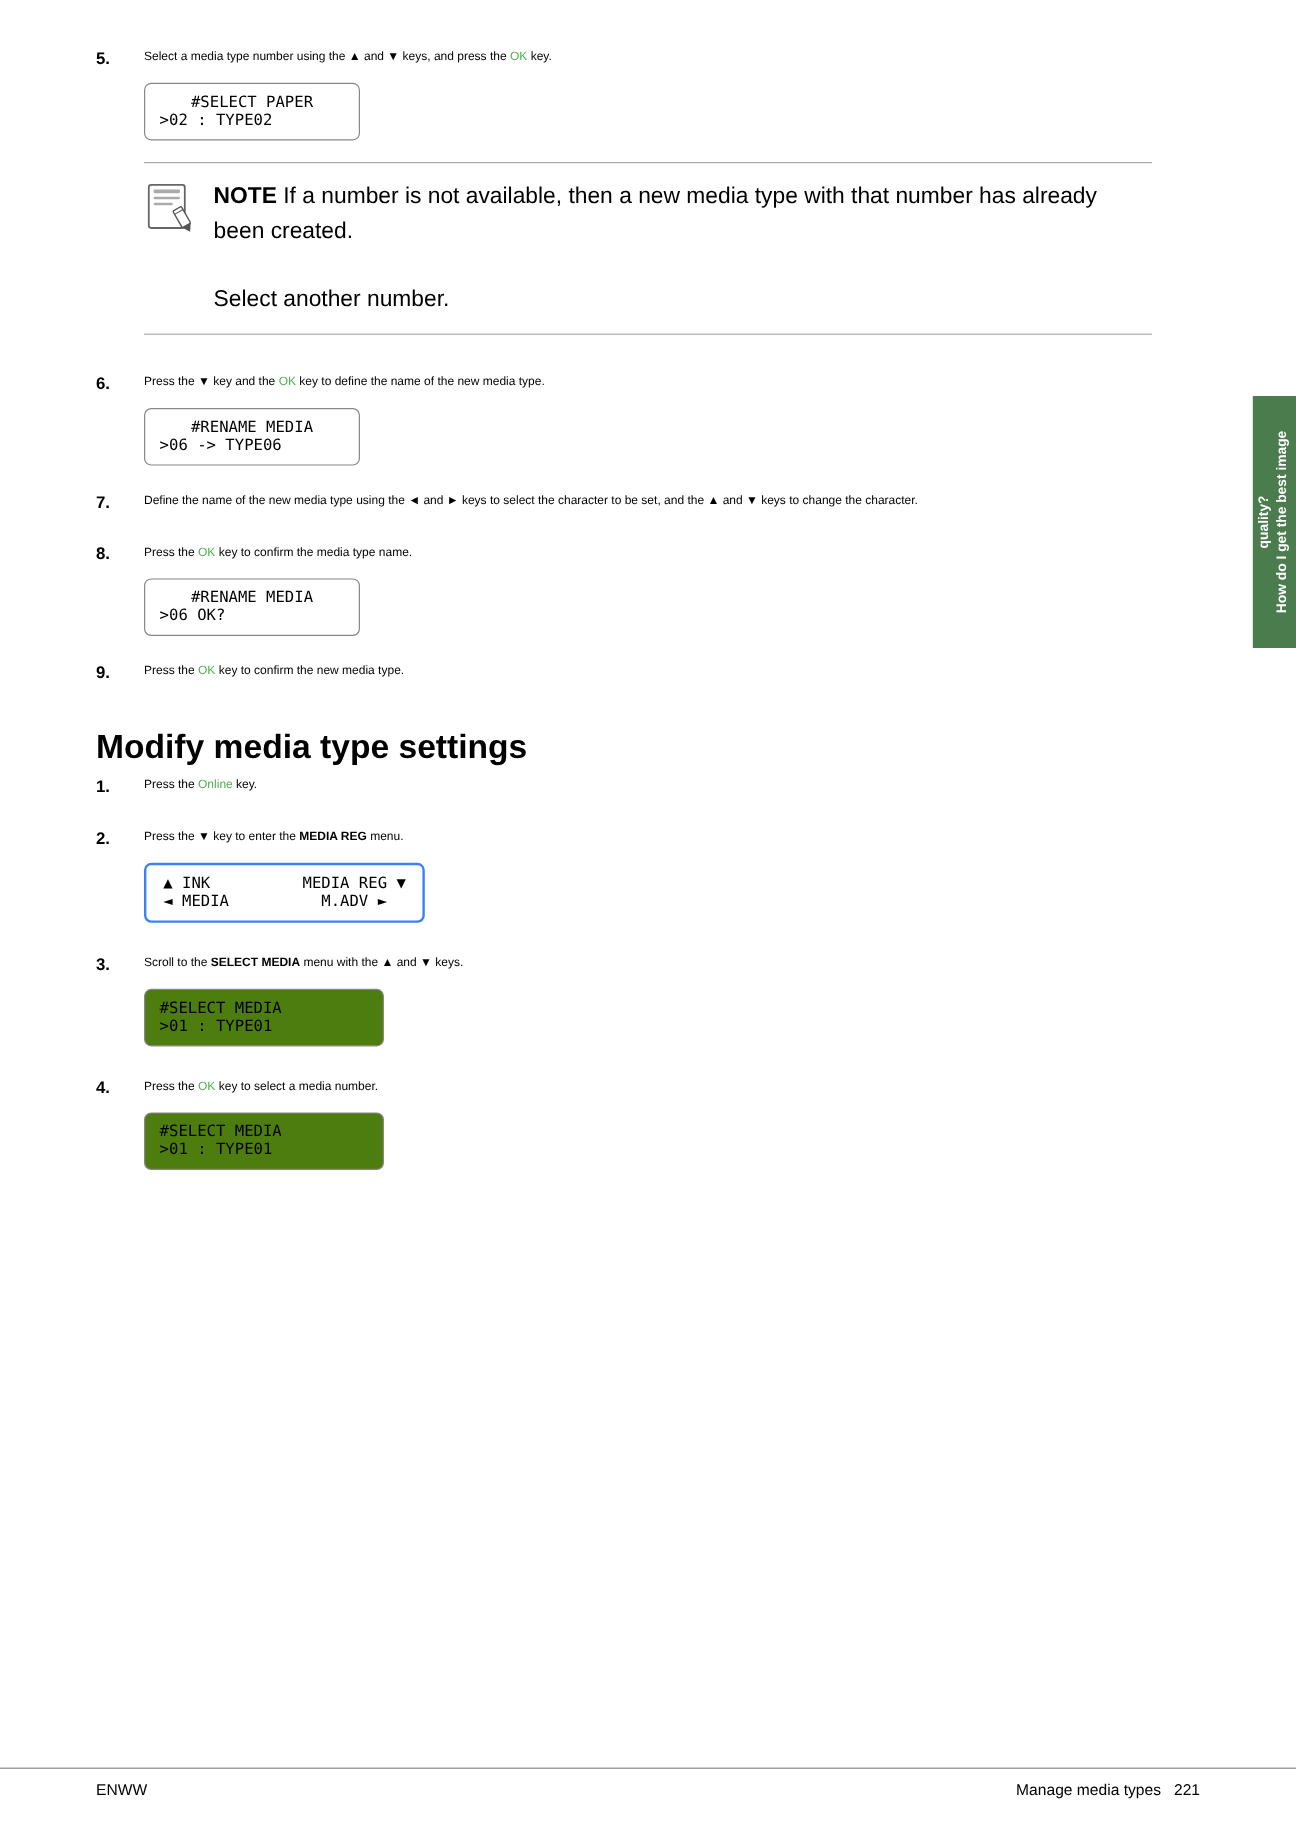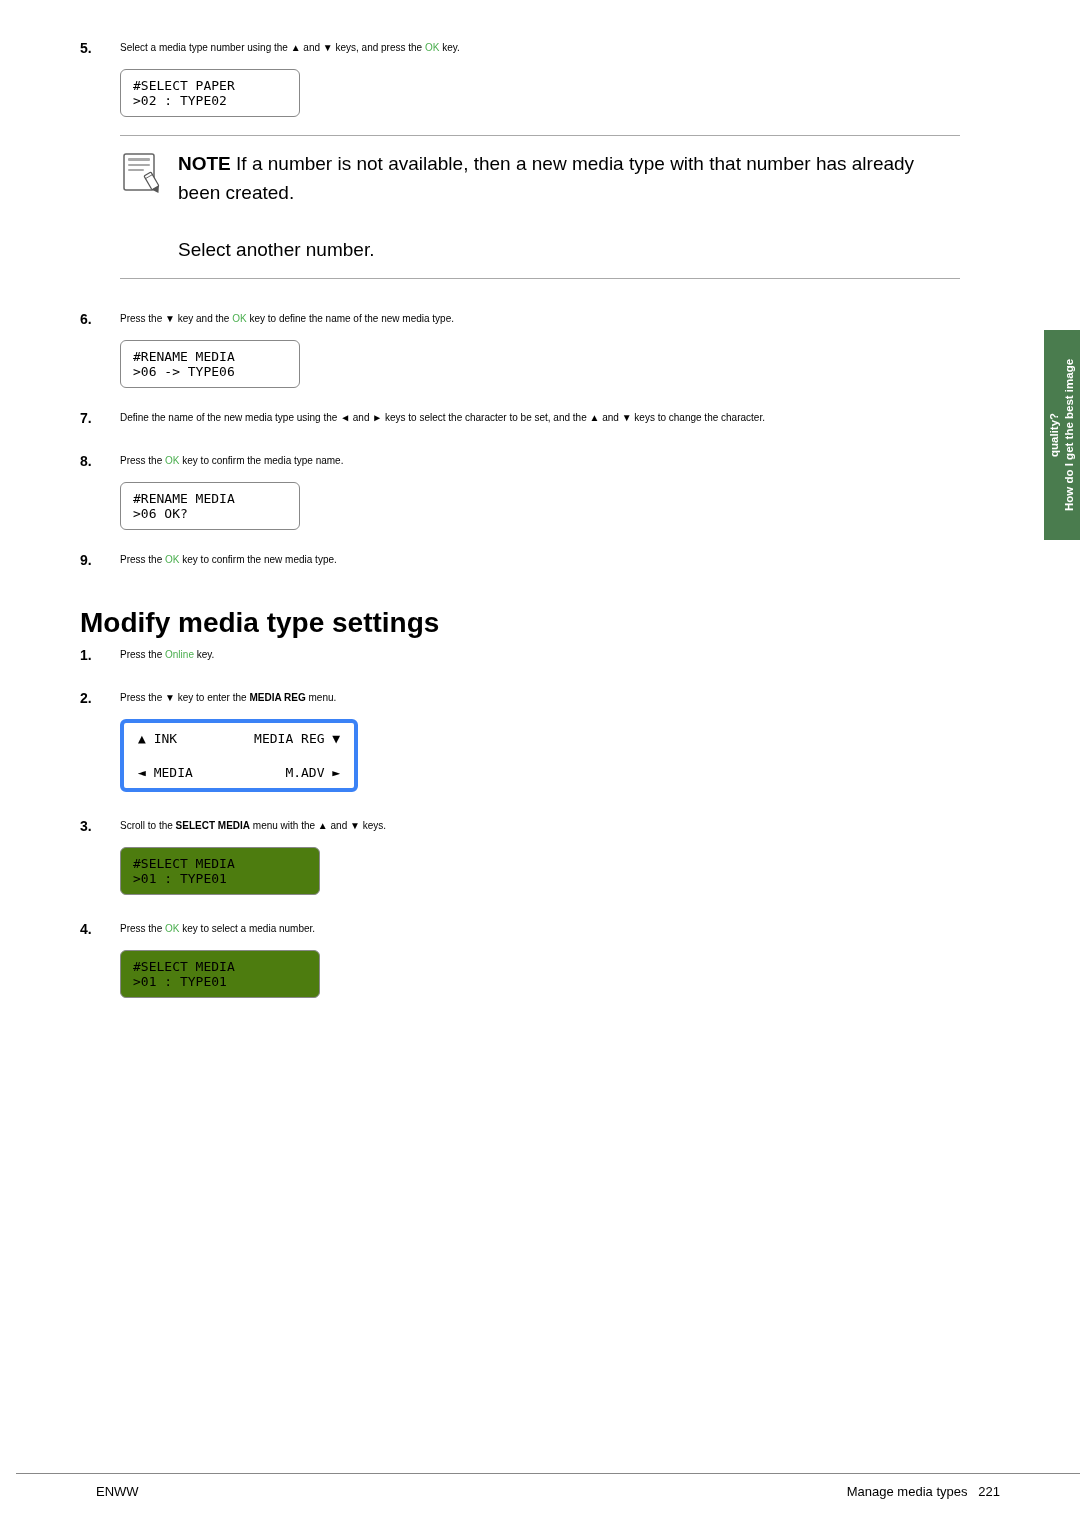--- a/index.html
+++ b/index.html
@@ -56,20 +56,21 @@
       display: inline-block;
       min-width: 180px;
       background: #fff;
       margin-top: 4px;
       margin-bottom: 4px;
       font-family: monospace;
       font-size: 13px;
     }
     .screen-box .line1 {
       display: block;
+      text-align: center;
     }
     .screen-box .line2 {
       display: block;
     }
     .note-box {
       border-top: 1.5px solid #aaa;
       border-bottom: 1.5px solid #aaa;
       padding: 14px 0;
       margin: 14px 0 14px 0;
       display: flex;
@@ -105,50 +106,50 @@
       padding: 8px 12px;
       display: inline-block;
       min-width: 200px;
       background: #4d7c0f;
       margin-top: 4px;
       margin-bottom: 8px;
       font-family: monospace;
       font-size: 13px;
     }
     .two-col-screen {
-      border: 4px solid #3b82f6;
+      border: 2px solid #3b82f6;
       border-radius: 6px;
       padding: 8px 14px;
       display: inline-grid;
       grid-template-columns: 1fr 1fr;
-      gap: 19px 30px;
+      gap: 0 30px;
       min-width: 220px;
       background: #fff;
       margin-top: 4px;
       margin-bottom: 8px;
       font-family: monospace;
       font-size: 13px;
     }
     .two-col-screen .left {
       text-align: left;
     }
     .two-col-screen .right {
-      text-align: right;
+      text-align: center;
     }
     .footer {
       display: flex;
       justify-content: space-between;
       align-items: center;
       border-top: 1px solid #888;
       padding: 10px 80px;
       font-size: 13px;
       margin-top: auto;
       position: absolute;
       bottom: 20px;
-      left: 16px;
+      left: 0;
       right: 0;
     }
     .bold-text {
       font-weight: bold;
     }
   </style>
 </head>
 <body>
 
 <div class="page-container">

